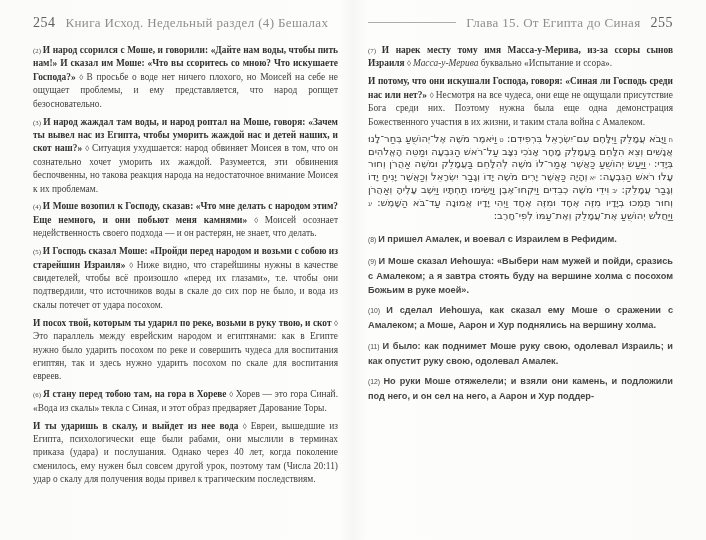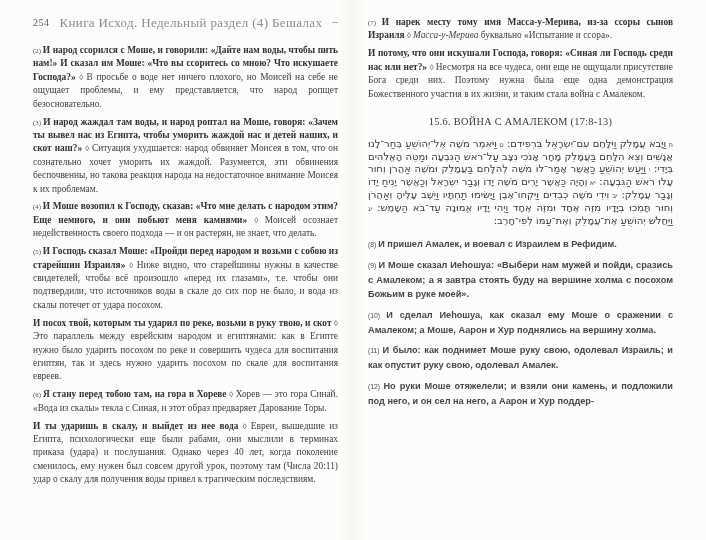--- a/index.html
+++ b/index.html
@@ -29,21 +29,21 @@
 
   
   .pagehead {
     display: flex;
     align-items: center;
     gap: 10px;
     margin-bottom: 15px;
     height: 13px;
   }
   .pagenum {
-    font-size: 10px;
+    font-size: 14px;
     color: #5f5f5f;
     letter-spacing: 0.5px;
   }
   .runhead {
     font-size: 13px;
     color: #8e8e8e;
     letter-spacing: 0.35px;
     white-space: nowrap;
   }
   .headrule {
@@ -133,27 +133,31 @@
         <p><span class="run-num">(3) </span><span class="run-bold">И народ жаждал там воды, и народ роптал на Моше, говоря: «Зачем ты вывел нас из Египта, чтобы уморить жаждой нас и детей наших, и скот наш?» </span><span class="run-diamond">◊ </span><span class="run-reg">Ситуация ухудшается: народ обвиняет Моисея в том, что он сознательно хочет уморить их жаждой. Разумеется, эти обвинения беспочвенны, но такова реакция народа на недостаточное внимание Моисея к их проблемам.</span></p>
         <p><span class="run-num">(4) </span><span class="run-bold">И Моше возопил к Господу, сказав: «Что мне делать с народом этим? Еще немного, и они побьют меня камнями» </span><span class="run-diamond">◊ </span><span class="run-reg">Моисей осознает недейственность своего подхода — и он растерян, не знает, что делать.</span></p>
         <p><span class="run-num">(5) </span><span class="run-bold">И Господь сказал Моше: «Пройди перед народом и возьми с собою из старейшин Израиля» </span><span class="run-diamond">◊ </span><span class="run-reg">Ниже видно, что старейшины нужны в качестве свидетелей, чтобы всё произошло «перед их глазами», т.е. чтобы они подтвердили, что источников воды в скале до сих пор не было, и вода из скалы потечет от удара посохом.</span></p>
         <p><span class="run-bold">И посох твой, которым ты ударил по реке, возьми в руку твою, и скот </span><span class="run-diamond">◊ </span><span class="run-reg">Это параллель между еврейским народом и египтянами: как в Египте нужно было ударить посохом по реке и совершить чудеса для воспитания египтян, так и здесь нужно ударить посохом по скале для воспитания евреев.</span></p>
         <p><span class="run-num">(6) </span><span class="run-bold">Я стану перед тобою там, на гора в Хореве </span><span class="run-diamond">◊ </span><span class="run-reg">Хорев — это гора Синай. «Вода из скалы» текла с Синая, и этот образ предваряет Дарование Торы.</span></p>
         <p><span class="run-bold">И ты ударишь в скалу, и выйдет из нее вода </span><span class="run-diamond">◊ </span><span class="run-reg">Евреи, вышедшие из Египта, психологически еще были рабами, они мыслили в терминах приказа (удара) и послушания. Однако через 40 лет, когда поколение сменилось, ему нужен был совсем другой урок, поэтому там (Числа 20:11) удар о скалу для получения воды привел к трагическим последствиям.</span></p>
       </div>
   </div>
 
   <div class="page page-right">
+    <div class="pagehead">
+      <span class="headrule"></span>
+      <span class="runhead">Глава 15. От Египта до Синая</span>
+      <span class="pagenum">255</span>
+    </div>
 
     <div class="bodytext">
         <p><span class="run-num">(7) </span><span class="run-bold">И нарек месту тому имя Масса-у-Мерива, из-за ссоры сынов Израиля </span><span class="run-diamond">◊ </span><span class="run-ital">Масса-у-Мерива</span><span class="run-reg"> буквально «Испытание и ссора».</span></p>
         <p><span class="run-bold">И потому, что они искушали Господа, говоря: «Синая ли Господь среди нас или нет?» </span><span class="run-diamond">◊ </span><span class="run-reg">Несмотря на все чудеса, они еще не ощущали присутствие Бога среди них. Поэтому нужна была еще одна демонстрация Божественного участия в их жизни, и таким стала война с Амалеком.</span></p>
       </div>
 
-    <div class="section-heading">15.6. ВОЙНА С АМАЛЕКОМ (17:8-13)</div>
 
     <div class="hebrew-block">
         <p><span class="run-hmark">ח </span><span class="run-heb">וַיָּבֹא עֲמָלֵק וַיִּלָּחֶם עִם־יִשְׂרָאֵל בִּרְפִידִם: </span><span class="run-hmark">ט </span><span class="run-heb">וַיֹּאמֶר מֹשֶׁה אֶל־יְהוֹשֻׁעַ בְּחַר־לָנוּ אֲנָשִׁים וְצֵא הִלָּחֵם בַּעֲמָלֵק מָחָר אָנֹכִי נִצָּב עַל־רֹאשׁ הַגִּבְעָה וּמַטֵּה הָאֱלֹהִים בְּיָדִי: </span><span class="run-hmark">י </span><span class="run-heb">וַיַּעַשׂ יְהוֹשֻׁעַ כַּאֲשֶׁר אָמַר־לוֹ מֹשֶׁה לְהִלָּחֵם בַּעֲמָלֵק וּמֹשֶׁה אַהֲרֹן וְחוּר עָלוּ רֹאשׁ הַגִּבְעָה: </span><span class="run-hmark">יא </span><span class="run-heb">וְהָיָה כַּאֲשֶׁר יָרִים מֹשֶׁה יָדוֹ וְגָבַר יִשְׂרָאֵל וְכַאֲשֶׁר יָנִיחַ יָדוֹ וְגָבַר עֲמָלֵק: </span><span class="run-hmark">יב </span><span class="run-heb">וִידֵי מֹשֶׁה כְבֵדִים וַיִּקְחוּ־אֶבֶן וַיָּשִׂימוּ תַחְתָּיו וַיֵּשֶׁב עָלֶיהָ וְאַהֲרֹן וְחוּר תָּמְכוּ בְיָדָיו מִזֶּה אֶחָד וּמִזֶּה אֶחָד וַיְהִי יָדָיו אֱמוּנָה עַד־בֹּא הַשָּׁמֶשׁ: </span><span class="run-hmark">יג </span><span class="run-heb">וַיַּחֲלֹשׁ יְהוֹשֻׁעַ אֶת־עֲמָלֵק וְאֶת־עַמּוֹ לְפִי־חָרֶב:</span></p>
       </div>
 
     <div class="translation">
         <p><span class="run-sansnum">(8) </span><span class="run-sans">И пришел Амалек, и воевал с Израилем в Рефидим.</span></p>
         <p><span class="run-sansnum">(9) </span><span class="run-sans">И Моше сказал Иеhошуа: «Выбери нам мужей и пойди, сразись с Амалеком; а я завтра стоять буду на вершине холма с посохом Божьим в руке моей».</span></p>
         <p><span class="run-sansnum">(10) </span><span class="run-sans">И сделал Иеhошуа, как сказал ему Моше о сражении с Амалеком; а Моше, Аарон и Хур поднялись на вершину холма.</span></p>
         <p><span class="run-sansnum">(11) </span><span class="run-sans">И было: как поднимет Моше руку свою, одолевал Израиль; и как опустит руку свою, одолевал Амалек.</span></p>

